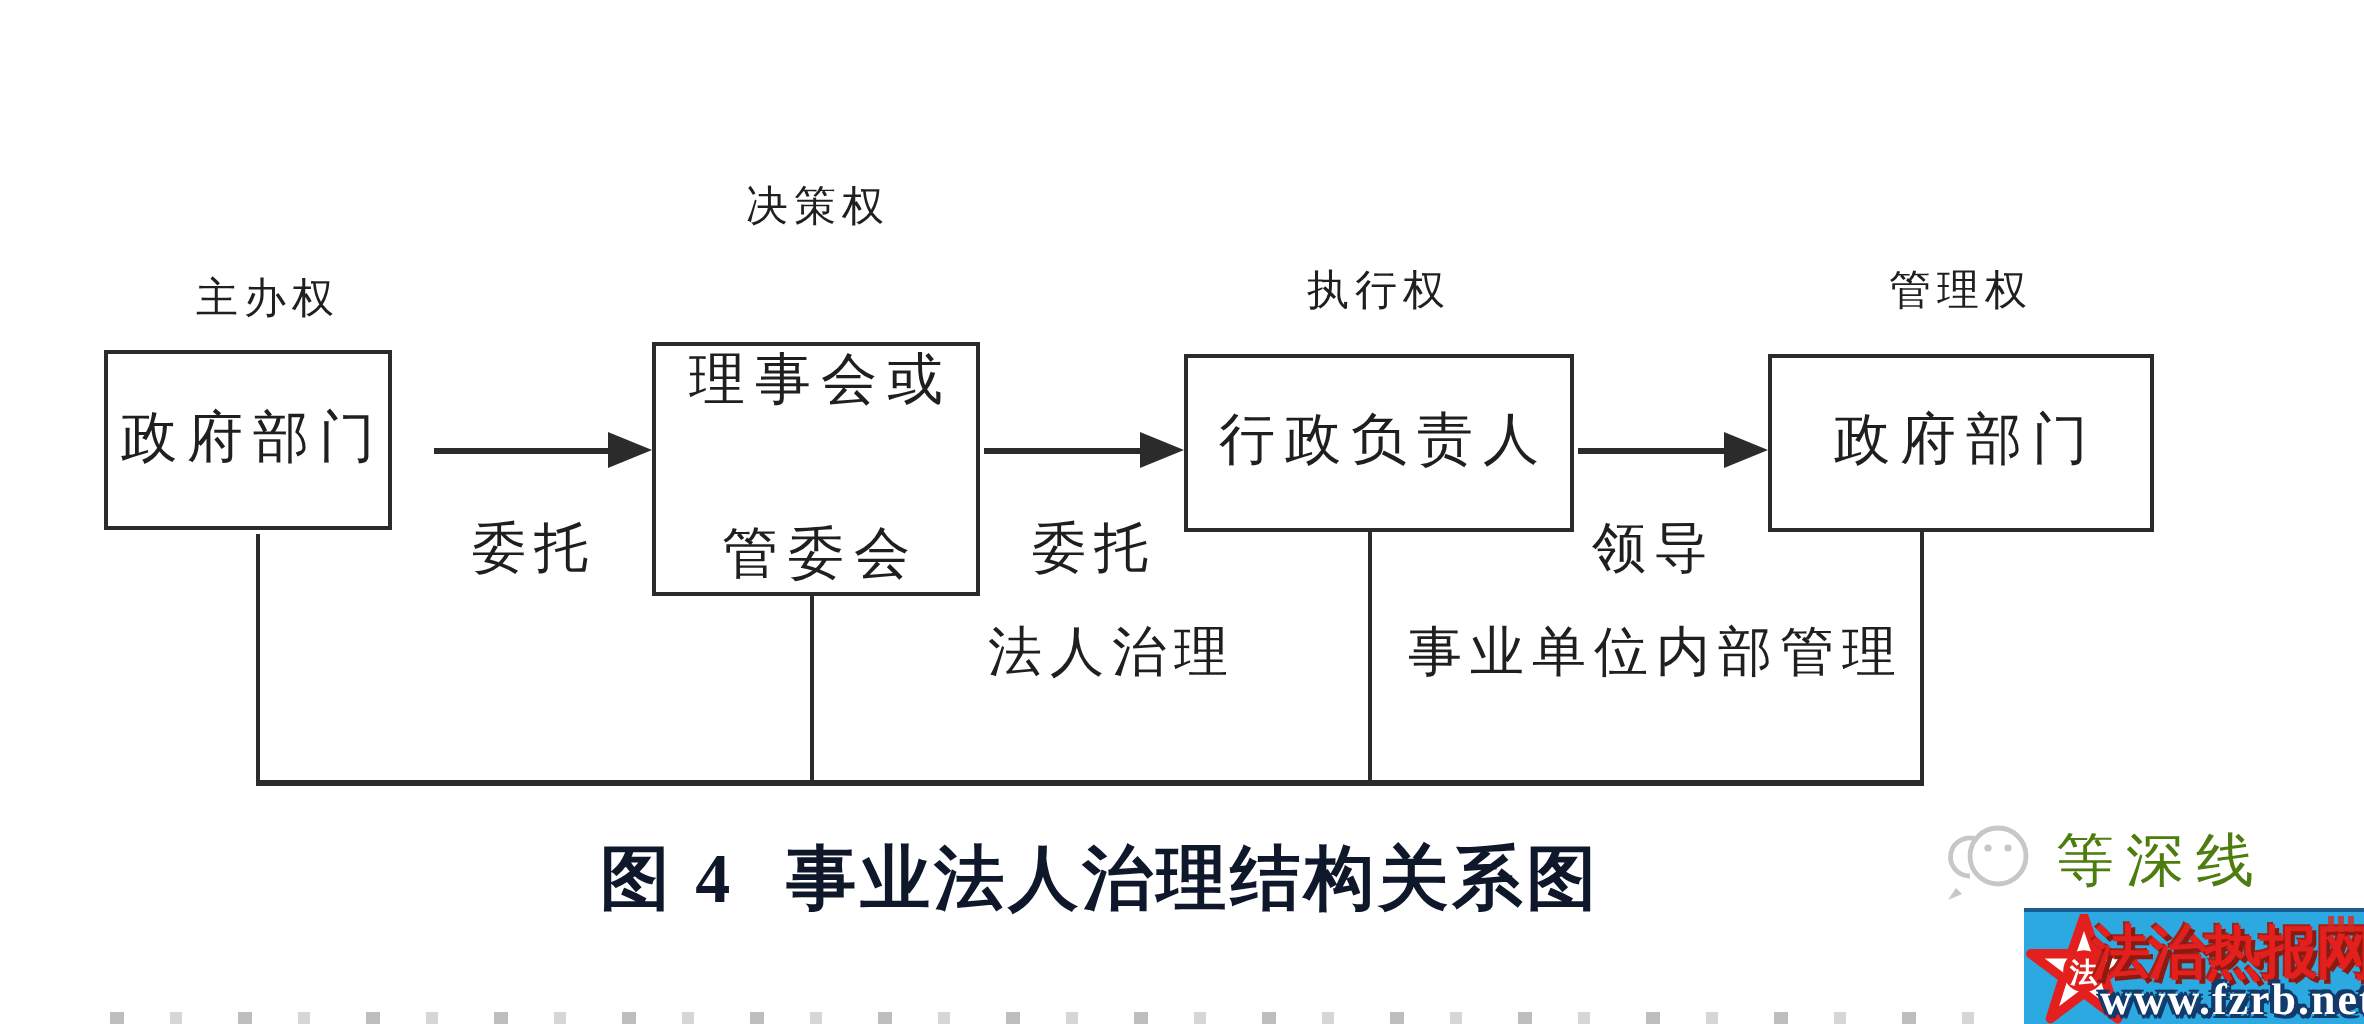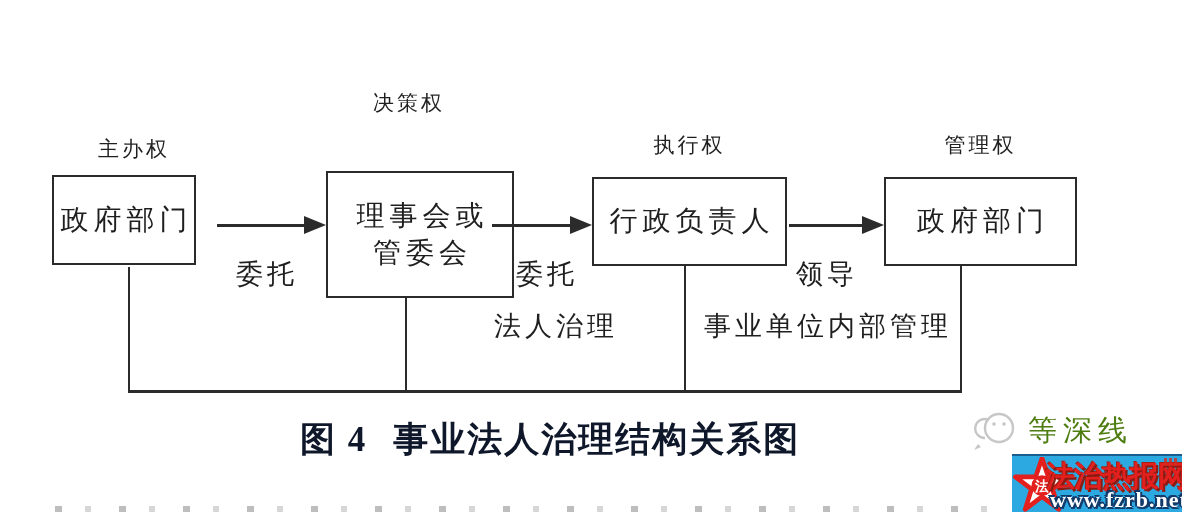--- a/index.html
+++ b/index.html
@@ -172,21 +172,21 @@
   </div>
 
   <div class="toplabel" style="left:592px; top:128px; width:195px;">执行权</div>
 
   <div class="toplabel" style="left:884px; top:128px; width:193px;">管理权</div>
 
   <div class="box" style="left:52px; top:175px; width:144px; height:90px;">
     <span>政府部门</span>
   </div>
 
-  <div class="box" style="left:326px; top:171px; width:188px; height:127px;">
+  <div class="box" style="left:326px; top:171px; width:164px; height:127px;justify-content:space-between;">
     <span>理事会或</span>
     <span>管委会</span>
   </div>
 
   <div class="box" style="left:592px; top:177px; width:195px; height:89px;">
     <span>行政负责人</span>
   </div>
 
   <div class="box" style="left:884px; top:177px; width:193px; height:89px;">
     <span>政府部门</span>

